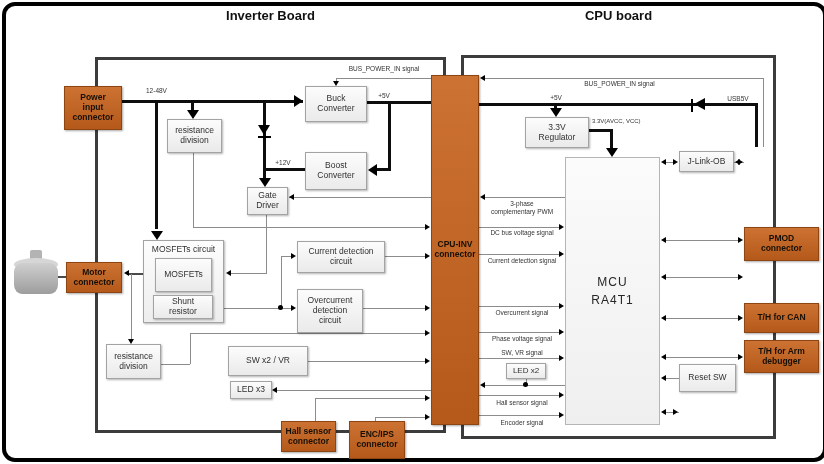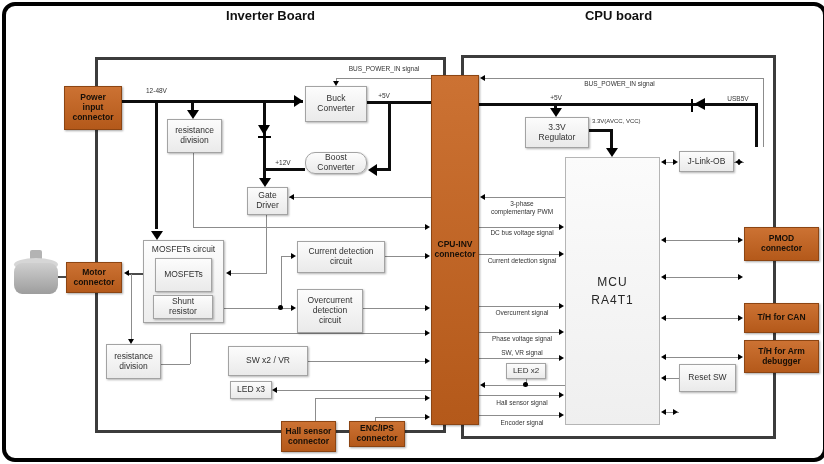--- a/index.html
+++ b/index.html
@@ -177,21 +177,21 @@
   <div class="w thn" style="left:663px;top:412px;width:16px;height:1px;"></div>
   <div class="ar l" style="left:661px;top:409px;"></div>
   <div class="ar r" style="left:673px;top:409px;"></div>
 
   <div class="motor-knob"></div>
   <div class="motor-top"></div>
   <div class="motor-body"></div>
 
   <div class="bx wht" style="left:305px;top:86px;width:62px;height:36px;">Buck
 Converter</div>
-  <div class="bx wht" style="left:305px;top:152px;width:62px;height:22px;border-radius:10px;">Boost
+  <div class="bx wht" style="left:305px;top:152px;width:62px;height:38px;">Boost
 Converter</div>
   <div class="bx wht" style="left:247px;top:187px;width:41px;height:28px;">Gate
 Driver</div>
   <div class="bx wht" style="left:167px;top:119px;width:55px;height:34px;">resistance
 division</div>
   <div class="grp" style="left:143px;top:240px;width:81px;height:83px;"></div>
   <div class="grplbl" style="left:143px;top:244px;width:81px;">MOSFETs circuit</div>
   <div class="bx wht" style="left:155px;top:258px;width:57px;height:34px;">MOSFETs</div>
   <div class="bx wht" style="left:153px;top:295px;width:60px;height:24px;">Shunt
 resistor</div>
@@ -212,21 +212,21 @@
   <div class="bx wht" style="left:506px;top:363px;width:40px;height:16px;font-size:8px;">LED x2</div>
   <div class="bx wht" style="left:679px;top:364px;width:57px;height:28px;">Reset SW</div>
 
   <div class="bx org" style="left:64px;top:86px;width:58px;height:44px;">Power
 input
 connector</div>
   <div class="bx org" style="left:66px;top:262px;width:56px;height:31px;">Motor
 connector</div>
   <div class="bx org" style="left:281px;top:421px;width:55px;height:31px;">Hall sensor
 connector</div>
-  <div class="bx org" style="left:349px;top:421px;width:56px;height:26px;">ENC/IPS
+  <div class="bx org" style="left:349px;top:421px;width:56px;height:38px;">ENC/IPS
 connector</div>
   <div class="bx org" style="left:431px;top:75px;width:48px;height:350px;">CPU-INV
 connector</div>
   <div class="bx org" style="left:744px;top:227px;width:75px;height:34px;">PMOD
 connector</div>
   <div class="bx org" style="left:744px;top:303px;width:75px;height:30px;">T/H for CAN</div>
   <div class="bx org" style="left:744px;top:340px;width:75px;height:33px;">T/H for Arm
 debugger</div>
 
   <div class="nl" style="left:146px;top:87px;width:40px;text-align:left;">12-48V</div>

